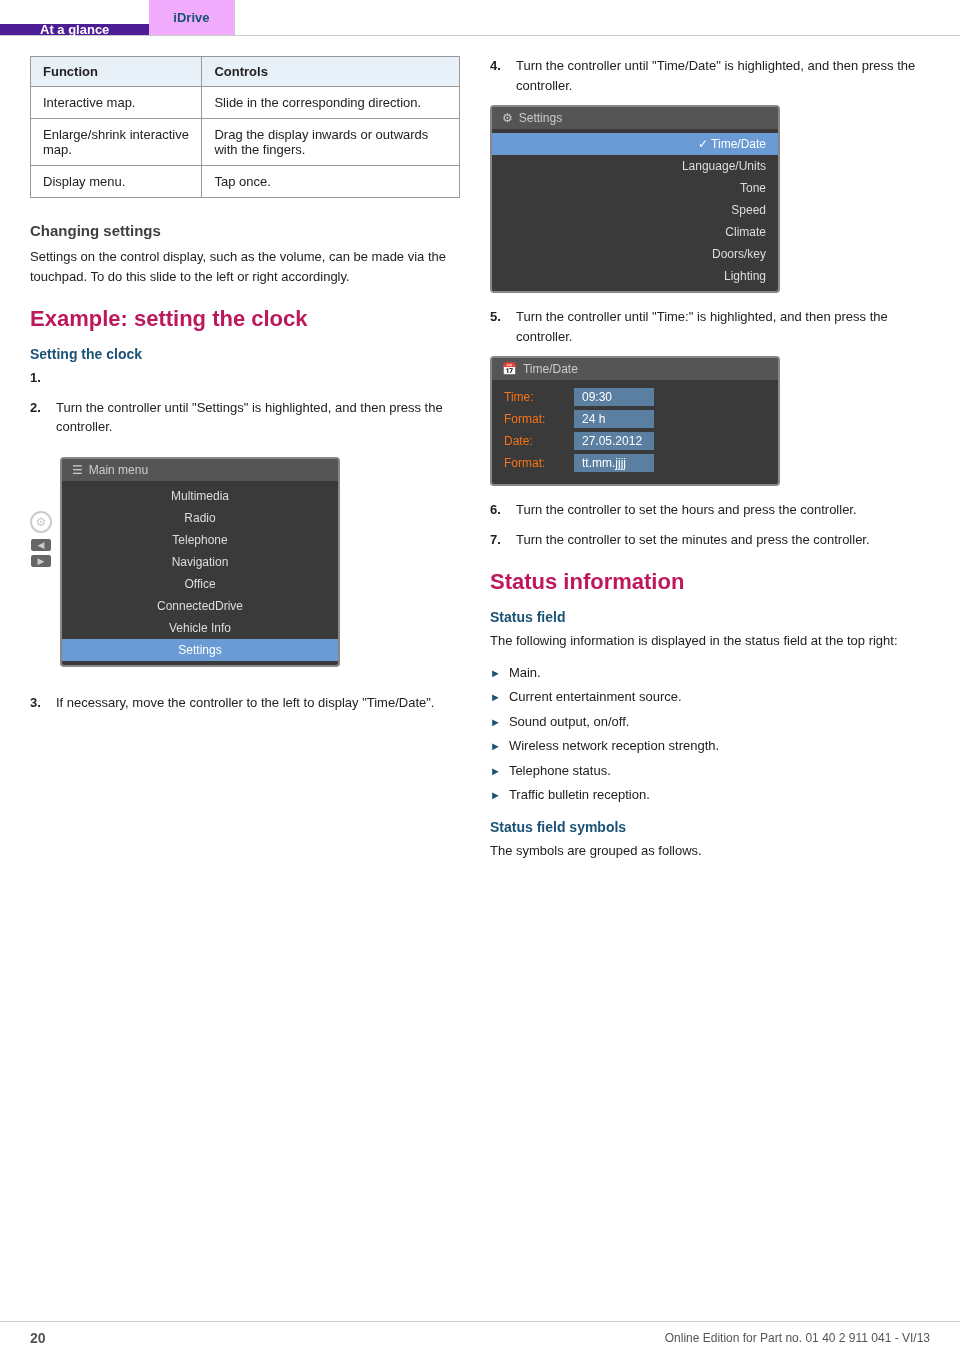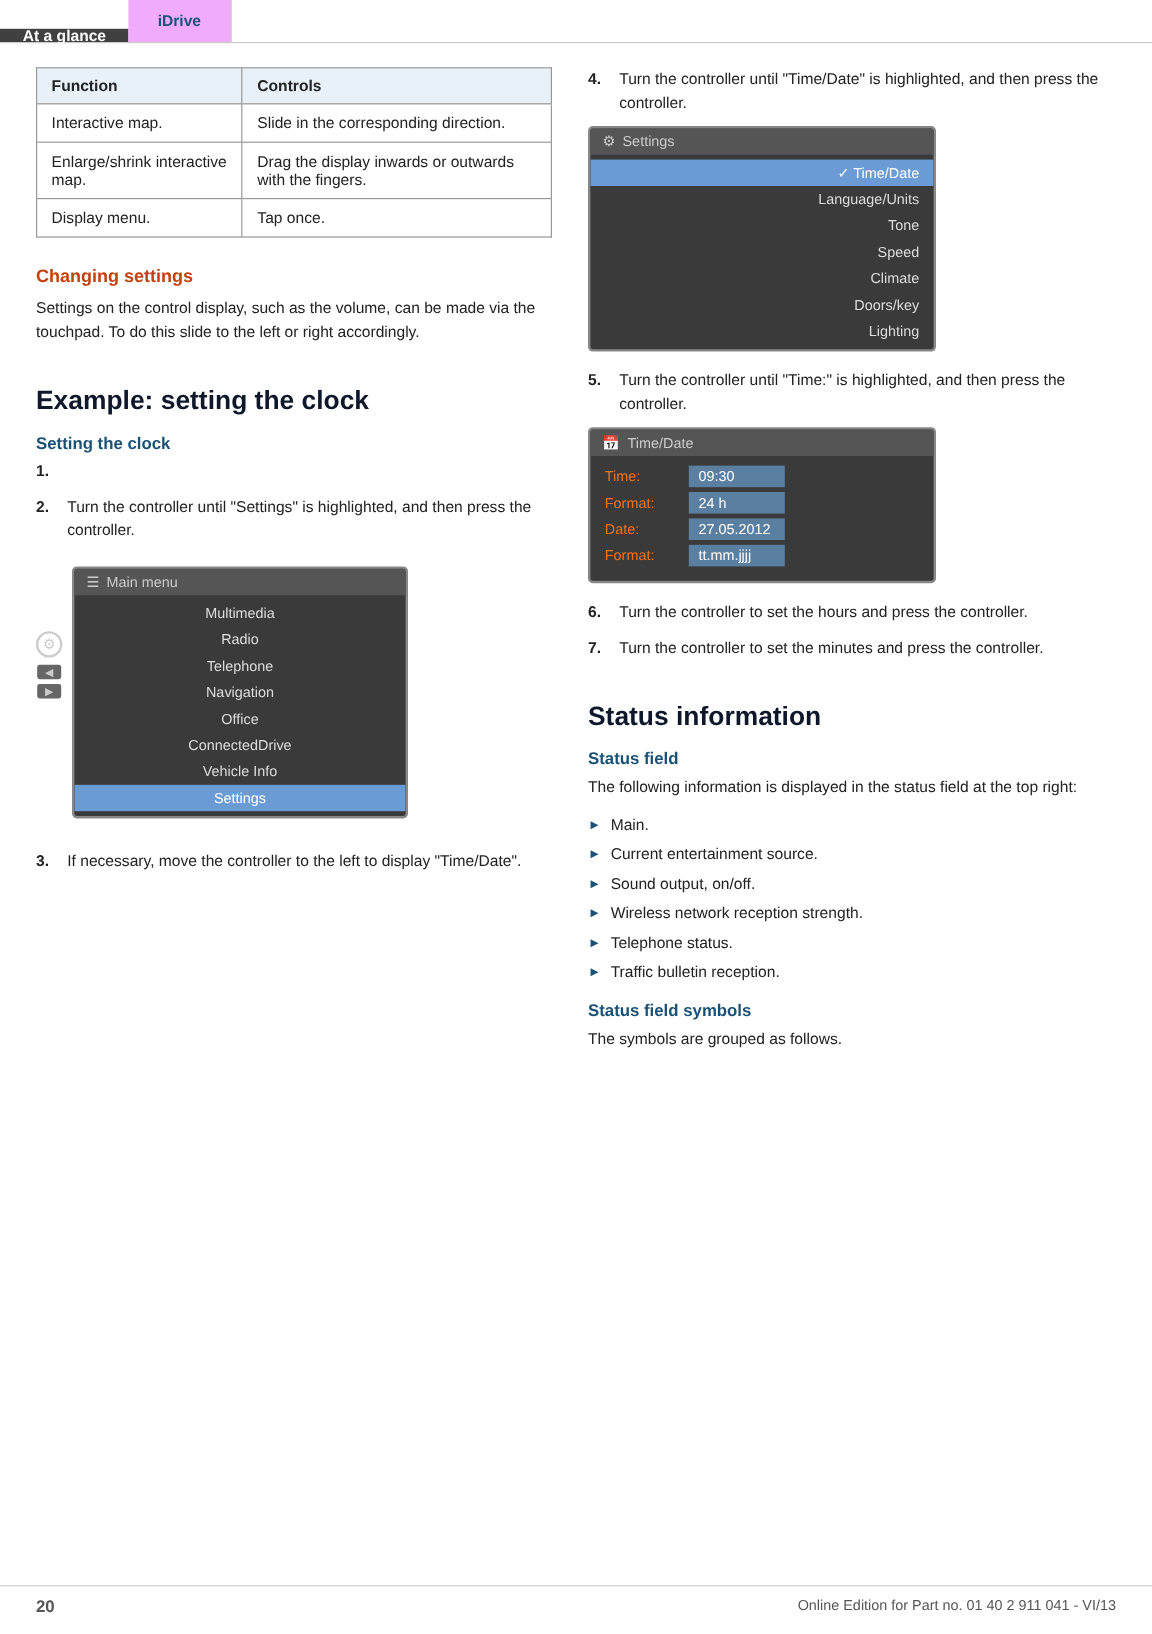--- a/index.html
+++ b/index.html
@@ -13,25 +13,25 @@
       position: relative;
     }
 
     
     .top-nav {
       display: flex;
       height: 36px;
       border-bottom: 1px solid #ccc;
     }
     .tab-at-glance {
-      background: #404040;
+      background: #4c1d95;
       color: #fff;
       display: flex;
       align-items: center;
-      padding: 0 19px;
+      padding: 0 40px;
       font-size: 13px;
       font-weight: bold;
       margin-top: 24px;
     }
     .tab-idrive {
       background: #f0abfc;
       color: #1a5276;
       display: flex;
       align-items: center;
       padding: 0 24px;
@@ -71,32 +71,32 @@
     }
     .function-table td {
       border: 1px solid #999;
       padding: 8px 12px;
       font-size: 13px;
       vertical-align: top;
     }
 
     
     .section-heading {
-      color: #c2410c;
+      color: #404040;
       font-size: 15px;
       font-weight: bold;
       margin-bottom: 8px;
       margin-top: 4px;
     }
     .section-heading-large {
-      color: #0f172a;
+      color: #be185d;
       font-size: 22px;
       font-weight: bold;
       margin-bottom: 10px;
-      margin-top: 35px;
+      margin-top: 20px;
     }
     .sub-heading {
       color: #1a5276;
       font-size: 14px;
       font-weight: bold;
       margin-bottom: 6px;
       margin-top: 14px;
     }
 
     .body-text {

